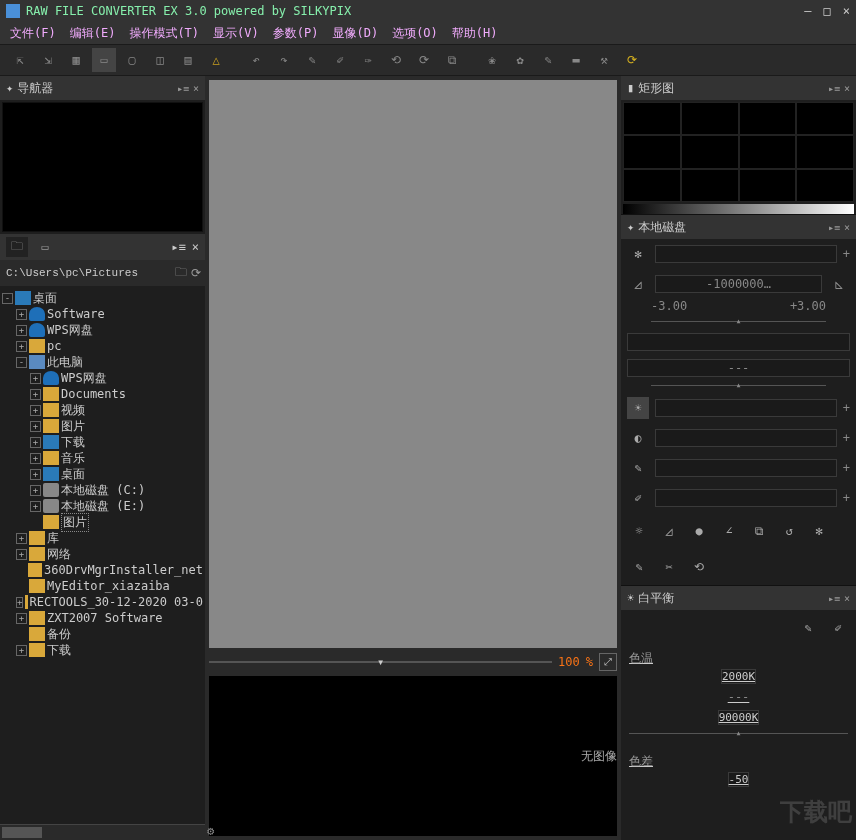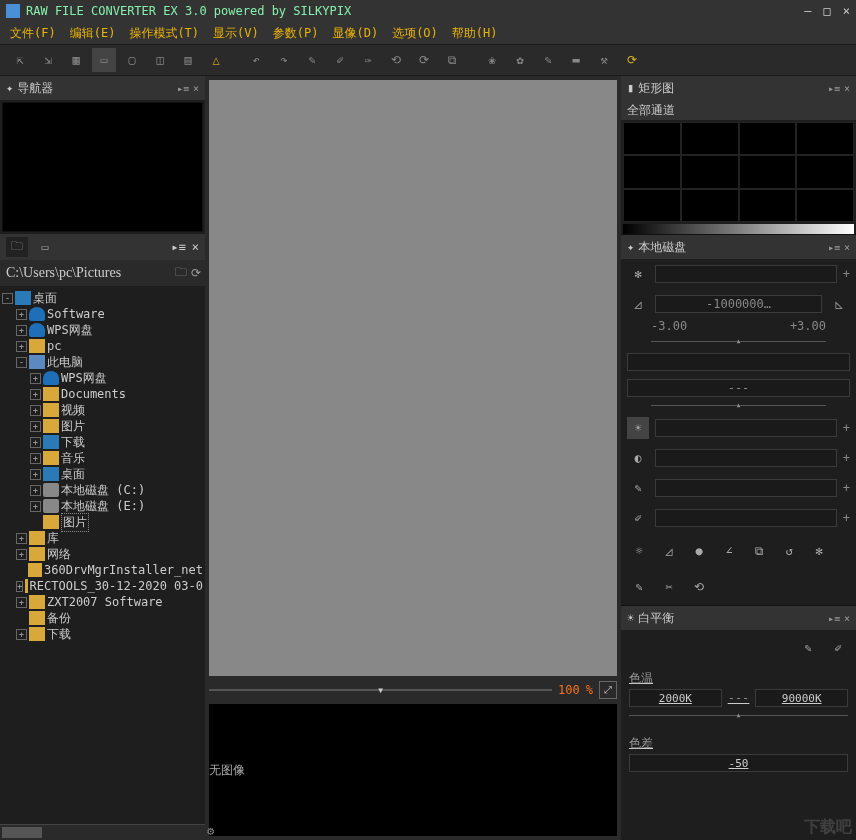--- a/index.html
+++ b/index.html
@@ -3,39 +3,39 @@
 <meta charset="utf-8">
 <style>
 * { margin: 0; padding: 0; box-sizing: border-box; font-family: "SimSun", monospace; font-size: 12px; }
 body { background: #2a2a2a; color: #ccc; width: 856px; height: 840px; overflow: hidden; position: relative; }
 .titlebar { height: 22px; background: #333; display: flex; align-items: center; padding: 0 6px; }
 .titlebar .icon { width: 14px; height: 14px; background: #4a90d9; margin-right: 6px; }
 .titlebar .title { flex: 1; font-family: monospace; color: #86efac; }
 .titlebar .winbtns { display: flex; gap: 12px; color: #ccc; }
 .titlebar .winbtns span { cursor: pointer; }
 .menubar { height: 22px; background: #333; display: flex; align-items: center; padding: 0 6px; gap: 6px; }
-.menubar span { color: #eab308; padding: 2px 4px; cursor: pointer; }
+.menubar span { color: #f0abfc; padding: 2px 4px; cursor: pointer; }
 .toolbar { height: 32px; background: #2a2a2a; border-top: 1px solid #1a1a1a; border-bottom: 1px solid #1a1a1a; display: flex; align-items: center; padding: 0 8px; gap: 4px; }
 .toolbar .tb { width: 24px; height: 24px; display: flex; align-items: center; justify-content: center; color: #888; cursor: pointer; }
 .toolbar .tb.active { background: #444; }
 .toolbar .sep { width: 8px; }
 .toolbar .warnicon { color: #c9a020; }
 .toolbar .yellowicon { color: #d4b020; }
 .main { display: flex; height: calc(840px - 76px); }
 .leftcol { width: 205px; background: #1e1e1e; display: flex; flex-direction: column; }
 .panel-hdr { height: 24px; background: #333; display: flex; align-items: center; padding: 0 6px; gap: 4px; }
 .panel-hdr .ttl { flex: 1; }
 .panel-hdr .ctrl { color: #999; cursor: pointer; font-size: 10px; }
 .nav-view { height: 130px; background: #000; margin: 2px; border: 1px solid #111; }
 .mini-tabs { height: 26px; background: #333; display: flex; align-items: center; padding: 0 6px; gap: 6px; }
 .mini-tabs .tab { width: 22px; height: 20px; display: flex; align-items: center; justify-content: center; cursor: pointer; color: #999; }
 .mini-tabs .tab.active { background: #222; }
 .mini-tabs .spacer { flex: 1; }
 .pathbar { height: 26px; background: #2a2a2a; display: flex; align-items: center; padding: 2px 4px; gap: 4px; }
-.pathbar .path { flex: 1; color: #ccc; font-family: Liberation Serif, serif; font-size: 14px; padding: 2px; }
+.pathbar .path { flex: 1; color: #ccc; font-family: Liberation Mono, monospace; font-size: 11px; padding: 2px; }
 .tree { flex: 1; overflow: auto; padding: 4px 2px; }
 .tree-row { display: flex; align-items: center; height: 16px; gap: 2px; cursor: pointer; white-space: nowrap; }
 .tree-row .exp { width: 11px; height: 11px; border: 1px solid #666; display: flex; align-items: center; justify-content: center; font-size: 9px; line-height: 1; color: #aaa; }
 .tree-row .noexp { width: 11px; }
 .tree-row .fi { width: 16px; height: 14px; display: inline-block; }
 .fi.desktop { background: #2a7ab8; }
 .fi.cloud { background: #1e6fb8; border-radius: 50% 50% 2px 2px; }
 .fi.folder { background: #d9a83a; }
 .fi.drive { background: #888; border-radius: 2px; }
 .fi.pc { background: #5a8ac0; }
@@ -43,45 +43,45 @@
 .tree-row.sel .lbl { border: 1px dotted #888; padding: 0 1px; }
 .hscroll { height: 16px; background: #2a2a2a; border-top: 1px solid #444; display: flex; }
 .hscroll .thumb { width: 40px; background: #555; margin: 2px; }
 .center { flex: 1; background: #2a2a2a; display: flex; flex-direction: column; padding: 4px; gap: 4px; }
 .canvas { flex: 1; background: #888; position: relative; }
 .zoombar { height: 20px; display: flex; align-items: center; gap: 6px; }
 .zoombar .track { flex: 1; height: 2px; background: #555; position: relative; }
 .zoombar .track .mark { position: absolute; left: 50%; top: -6px; width: 10px; height: 14px; transform: translateX(-50%); display: flex; align-items: center; justify-content: center; }
 .zoombar .val { color: #f97316; font-family: monospace; }
 .zoombar .fit { width: 18px; height: 18px; border: 1px solid #666; display: flex; align-items: center; justify-content: center; cursor: pointer; font-size: 10px; }
-.thumb-area { height: 132px; background: #000; display: flex; align-items: center; justify-content: flex-start; color: #aaa; font-size: 20px; font-family: "SimSun"; position: relative; }
+.thumb-area { height: 160px; background: #000; display: flex; align-items: center; justify-content: flex-end; color: #aaa; font-size: 20px; font-family: "SimSun"; position: relative; }
 .thumb-area .cfg { position: absolute; left: -2px; bottom: -2px; width: 14px; height: 14px; color: #888; }
 .rightcol { width: 235px; background: #1e1e1e; display: flex; flex-direction: column; overflow: hidden; }
 .histo { height: 100px; background: #000; margin: 2px; display: grid; grid-template-columns: repeat(4,1fr); grid-template-rows: repeat(3,1fr); }
 .histo div { border: 1px solid #222; }
 .grad { height: 10px; background: linear-gradient(to right,#000,#fff); margin: 0 2px; }
 .channels { height: 20px; background: #333; padding: 2px 6px; }
 .rpanel { border-top: 1px solid #111; }
 .ctrl-row { display: flex; align-items: center; padding: 4px 6px; gap: 6px; }
 .ctrl-row .cicon { width: 22px; height: 22px; display: flex; align-items: center; justify-content: center; color: #aaa; }
 .ctrl-row .cicon.active { background: #444; }
 .ctrl-row .slot { flex: 1; height: 18px; background: #1a1a1a; border: 1px solid #3a3a3a; display: flex; align-items: center; justify-content: center; color: #888; }
 .ctrl-row .plus { color: #888; cursor: pointer; }
 .range-lbl { display: flex; justify-content: space-between; padding: 0 30px 4px 30px; color: #888; font-size: 11px; }
 .mini-slider { height: 12px; position: relative; margin: 0 30px; }
 .mini-slider .line { height: 1px; background: #555; position: absolute; top: 4px; left: 0; right: 0; }
 .mini-slider .tri { position: absolute; left: 50%; top: -2px; transform: translateX(-50%); color: #888; font-size: 10px; }
 .icon-row { display: flex; gap: 6px; padding: 6px; flex-wrap: wrap; }
 .icon-row .ib { width: 24px; height: 24px; display: flex; align-items: center; justify-content: center; color: #aaa; cursor: pointer; }
 .wb-row { padding: 4px 8px; text-decoration: underline; }
 .wb-row .lbl { color: #999; margin-bottom: 2px; }
-.wb-inputs { display: flex; align-items: center; gap: 6px; }
+.wb-inputs { display: flex; align-items: center; gap: 6px; flex-direction: column; }
 .wb-inputs .inp { flex: 1; height: 18px; background: #1a1a1a; border: 1px solid #3a3a3a; display: flex; align-items: center; justify-content: center; color: #ccc; font-size: 11px; }
 .wb-inputs .dots { color: #888; }
-.watermark { position: absolute; right: 4px; bottom: 2px; color: rgba(255,255,255,0.15); font-size: 16px; font-weight: bold; pointer-events: none; }
+.watermark { position: absolute; right: 4px; bottom: 12px; color: rgba(255,255,255,0.15); font-size: 24px; font-weight: bold; pointer-events: none; }
 </style>
 </head>
 <body>
 
 <div class="titlebar">
   <div class="icon"></div>
   <div class="title">RAW FILE CONVERTER EX 3.0 powered by SILKYPIX</div>
   <div class="winbtns">
     <span>—</span>
     <span>□</span>
@@ -237,20 +237,25 @@
           <div class="exp">+</div>
           <span class="fi folder"></span>
           <span class="lbl">网络</span>
         </div>
         <div class="tree-row" style="padding-left: 14px;">
           <div class="noexp"></div>
           <span class="fi folder"></span>
           <span class="lbl">360DrvMgrInstaller_net</span>
         </div>
         <div class="tree-row" style="padding-left: 14px;">
+          <div class="noexp"></div>
+          <span class="fi folder"></span>
+          <span class="lbl">MyEditor_xiazaiba</span>
+        </div>
+        <div class="tree-row" style="padding-left: 14px;">
           <div class="exp">+</div>
           <span class="fi folder"></span>
           <span class="lbl">RECTOOLS_30-12-2020 03-0</span>
         </div>
         <div class="tree-row" style="padding-left: 14px;">
           <div class="exp">+</div>
           <span class="fi folder"></span>
           <span class="lbl">ZXT2007 Software</span>
         </div>
         <div class="tree-row" style="padding-left: 14px;">
@@ -285,21 +290,20 @@
     </div>
   </div>
 
   <div class="rightcol">
     <div class="panel-hdr">
       <span>▮</span>
       <span class="ttl">矩形图</span>
       <span class="ctrl">▸≡</span>
       <span class="ctrl">×</span>
     </div>
-    <div class="channels">全部通道</div>
     <div class="histo">
       <div></div>
         <div></div>
         <div></div>
         <div></div>
       <div></div>
         <div></div>
         <div></div>
         <div></div>
       <div></div>

